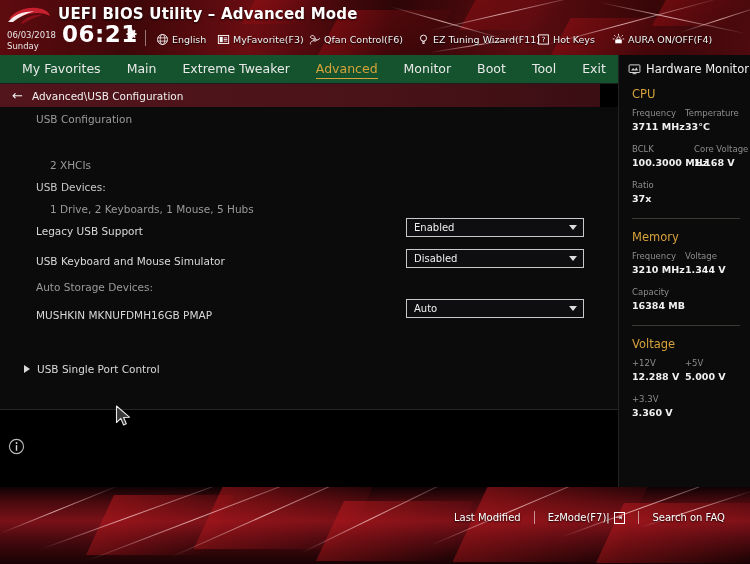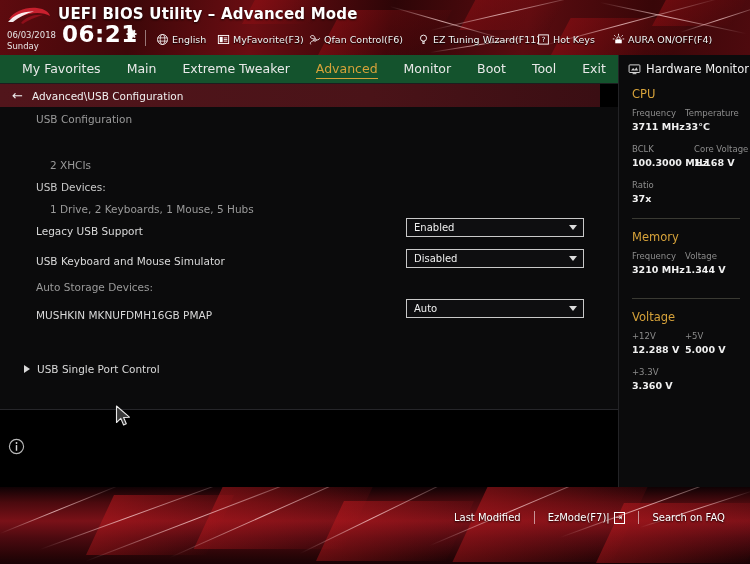--- a/index.html
+++ b/index.html
@@ -393,20 +393,26 @@
     <div class="sb-col">
       <div class="sb-k">Frequency</div>
       <div class="sb-v">3210 MHz</div>
     </div>
     <div class="sb-col">
       <div class="sb-k">Voltage</div>
       <div class="sb-v">1.344 V</div>
     </div>
   </div>
   <div class="sb-gap"></div>
+  <div class="sb-grid">
+    <div class="sb-col">
+      <div class="sb-k">Capacity</div>
+      <div class="sb-v">16384 MB</div>
+    </div>
+  </div>
 
   <div class="sb-div"></div>
 
   <div class="sb-sect">Voltage</div>
   <div class="sb-grid">
     <div class="sb-col">
       <div class="sb-k">+12V</div>
       <div class="sb-v">12.288 V</div>
     </div>
     <div class="sb-col">

